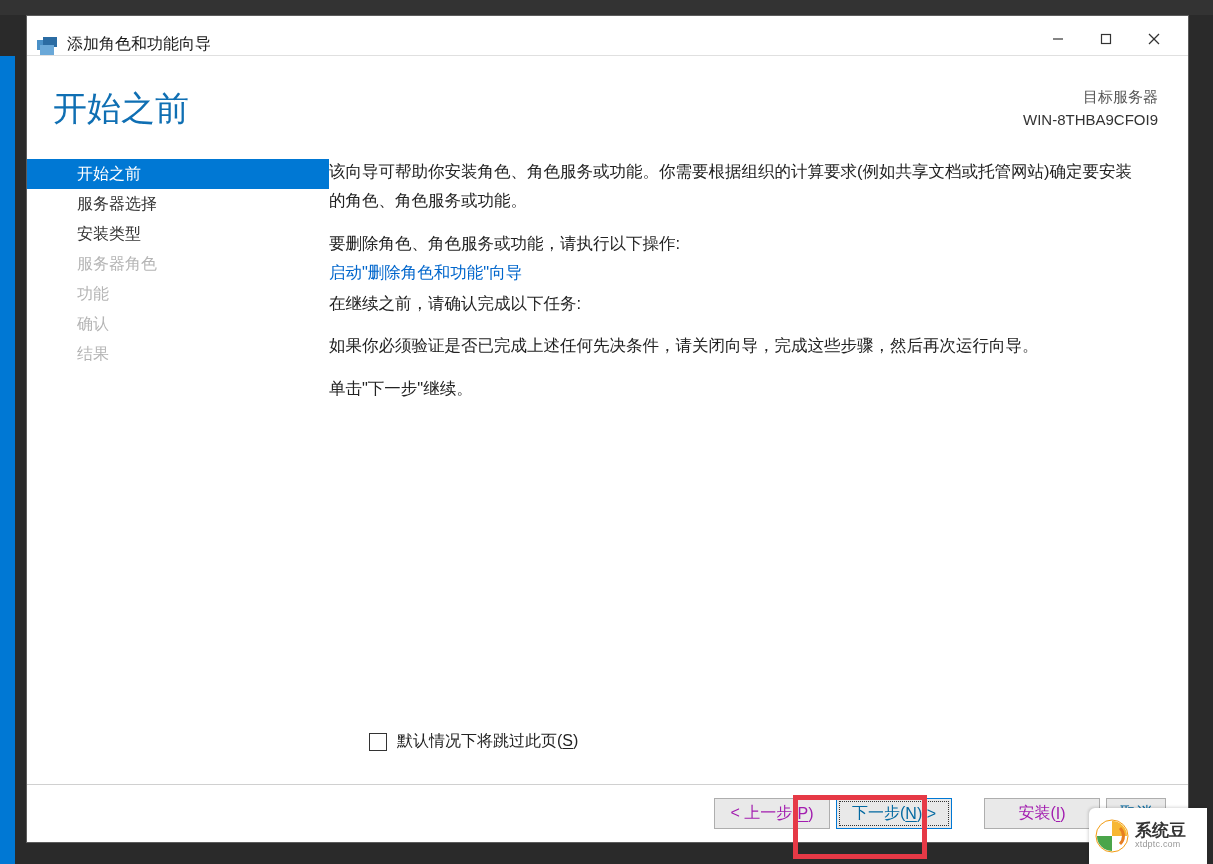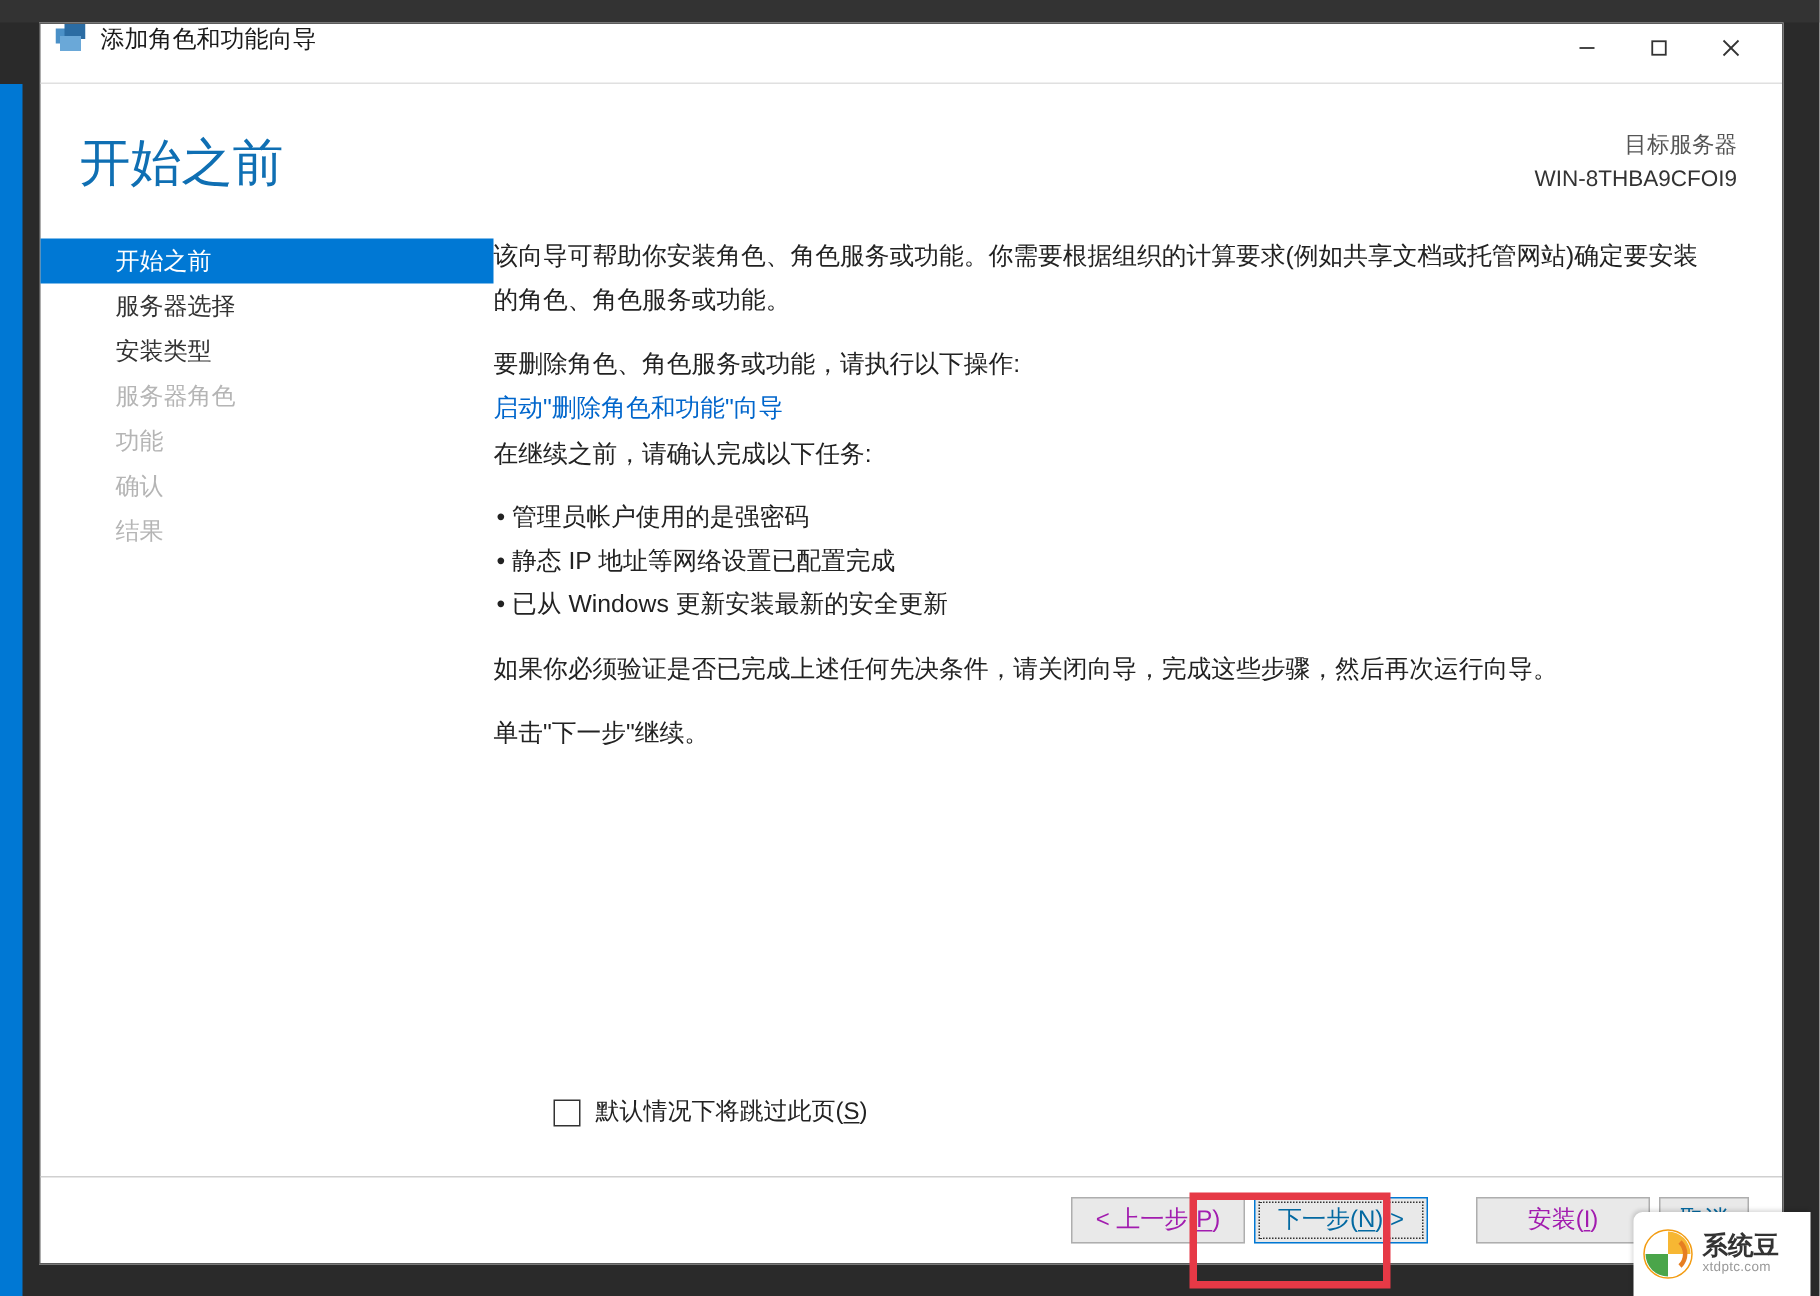--- a/index.html
+++ b/index.html
@@ -4,21 +4,21 @@
   <style>
     * { margin: 0; padding: 0; box-sizing: border-box; font-family: "Microsoft YaHei", "Segoe UI", sans-serif; }
     body { width: 1213px; height: 864px; background: #2a2a2a; overflow: hidden; position: relative; }
     .bg-bar { position: absolute; top: 0; left: 0; right: 0; height: 15px; background: #333; }
     .bg-strip { position: absolute; left: 0; top: 56px; width: 15px; bottom: 0; background: #0078d4; }
     .window {
       position: absolute; left: 26px; top: 15px; width: 1163px; height: 828px;
       background: #fff; border: 1px solid #5c5c5c; display: flex; flex-direction: column;
     }
     .titlebar {
-      height: 40px; display: flex; align-items: flex-start; padding: 0 10px 0 10px;
+      height: 40px; display: flex; align-items: flex-end; padding: 0 10px 0 10px;
       color: #1a1a1a; font-size: 16px; border-bottom: 1px solid #e0e0e0;
     }
     .title-icon {
       width: 20px; height: 18px; margin-right: 10px; position: relative;
     }
     .title-icon svg { width: 100%; height: 100%; }
     .title-text { flex: 1; }
     .win-controls { display: flex; align-items: center; gap: 0; }
     .win-btn {
       width: 48px; height: 32px; display: flex; align-items: center; justify-content: center;
@@ -154,25 +154,20 @@
           </div>
       </div>
 
       <div class="content">
         <div class="para">该向导可帮助你安装角色、角色服务或功能。你需要根据组织的计算要求(例如共享文档或托管网站)确定要安装的角色、角色服务或功能。</div>
         <div class="para" style="margin-bottom:2px">
           <div>要删除角色、角色服务或功能，请执行以下操作:</div>
           <div class="link">启动"删除角色和功能"向导</div>
         </div>
         <div class="para">在继续之前，请确认完成以下任务:</div>
-        <div class="bullets">
-          <div class="bullet">• 管理员帐户使用的是强密码</div>
-          <div class="bullet">• 静态 IP 地址等网络设置已配置完成</div>
-          <div class="bullet">• 已从 Windows 更新安装最新的安全更新</div>
-        </div>
         <div class="para">如果你必须验证是否已完成上述任何先决条件，请关闭向导，完成这些步骤，然后再次运行向导。</div>
         <div class="para">单击"下一步"继续。</div>
       </div>
     </div>
 
     <div class="skip-row">
       <div class="checkbox"></div>
       <span><span>默认情况下将跳过此页(</span><span class="under">S</span><span>)</span></span>
     </div>
 

